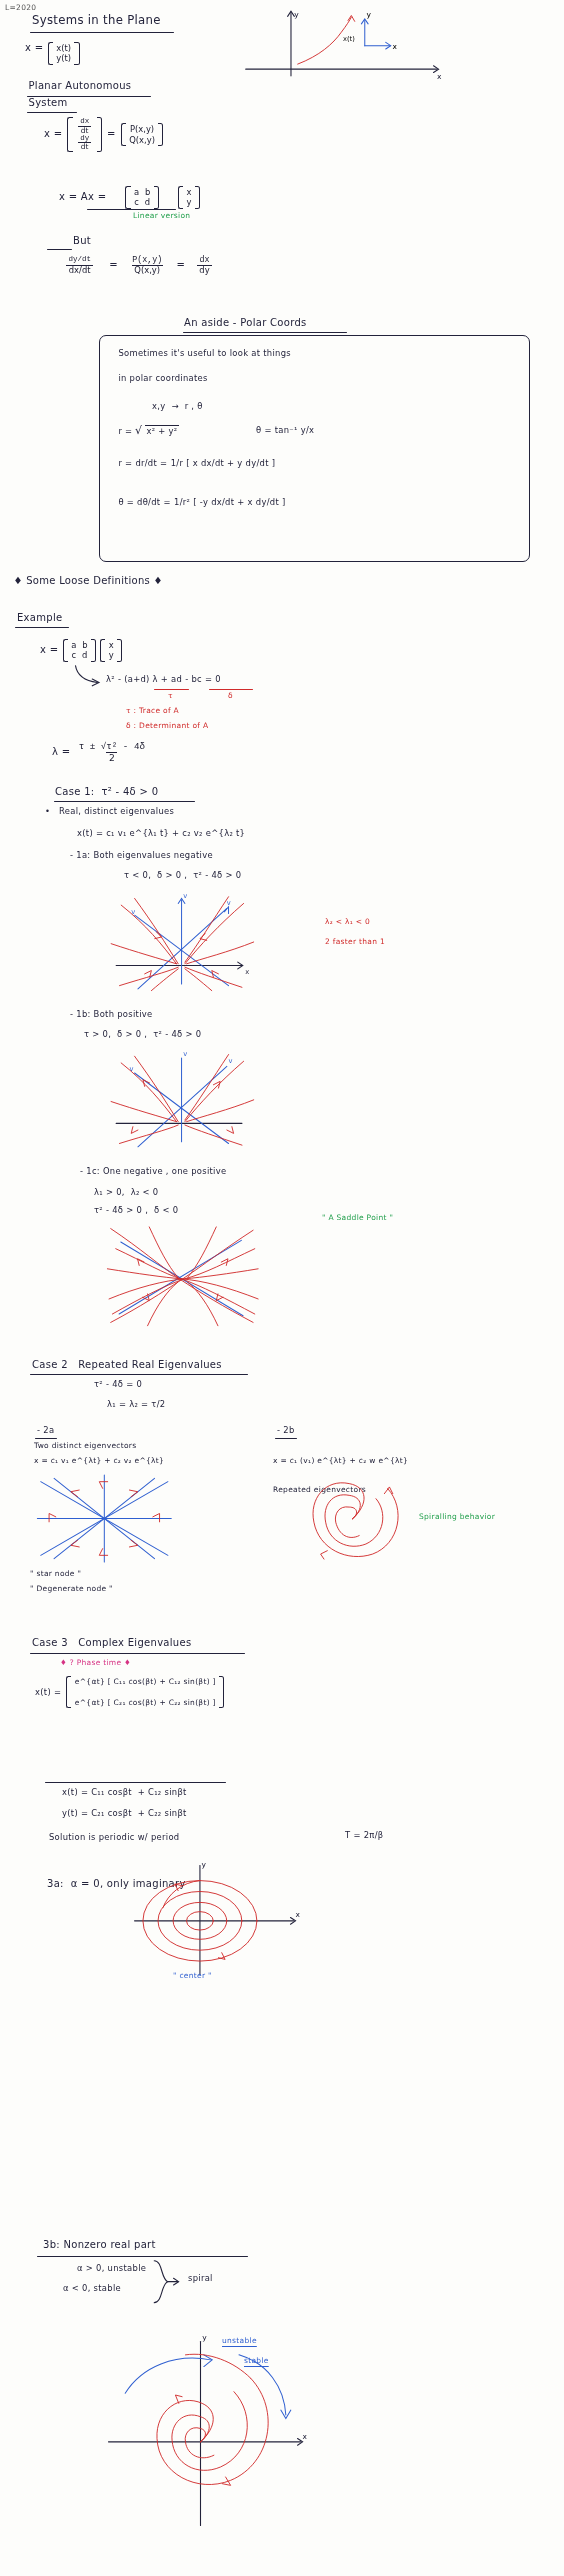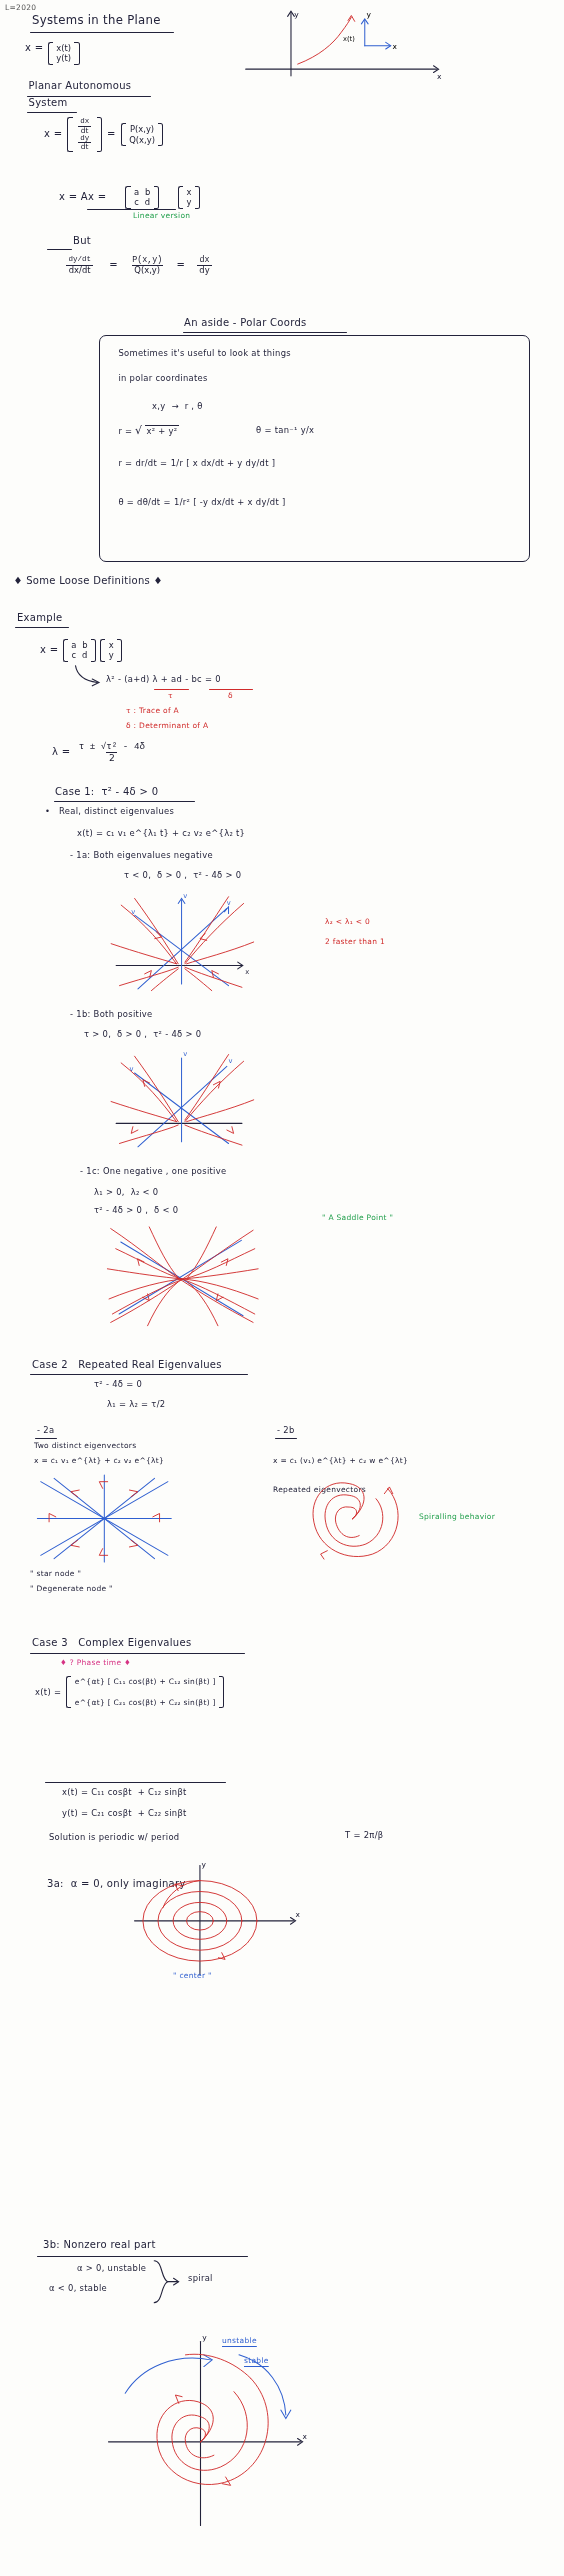--- a/index.html
+++ b/index.html
@@ -506,21 +506,21 @@
       </g>
       <text x="232" y="72" style="font-size:9px;fill:#23233b;font-family:'DejaVu Sans',sans-serif;">x</text>
       <text x="120" y="12" style="font-size:9px;fill:#23233b;font-family:'DejaVu Sans',sans-serif;">y</text>
     </svg>
   </div>
   <div class="abs hw xs blue" style="left:173px;top:1971px;">" center "</div>
 
   <div class="abs hw md" style="left:43px;top:2239px;text-align:right;">3b: Nonzero real part</div>
   <div class="abs rule" style="left:37px;top:2256px;width:211px;"></div>
   <div class="abs hw sm" style="left:45px;top:2263px;margin-left:32px;">α &gt; 0, unstable</div>
-  <div class="abs hw sm" style="left:49px;top:2283px;">α &lt; 0, stable</div>
+  <div class="abs hw sm" style="left:63px;top:2283px;">α &lt; 0, stable</div>
 
   <div class="abs" style="left:149px;top:2259px;">
     <svg width="34" height="47" viewBox="0 0 40 56">
       <path class="sk" d="M6 2 C16 2 14 24 22 27 C14 30 16 52 6 52"></path>
       <path class="sk" d="M22 27 L34 27"></path>
       <path class="sk" d="M29 23 L35 27 L29 31"></path>
     </svg>
   </div>
   <div class="abs hw sm" style="left:188px;top:2273px;">spiral</div>
 

